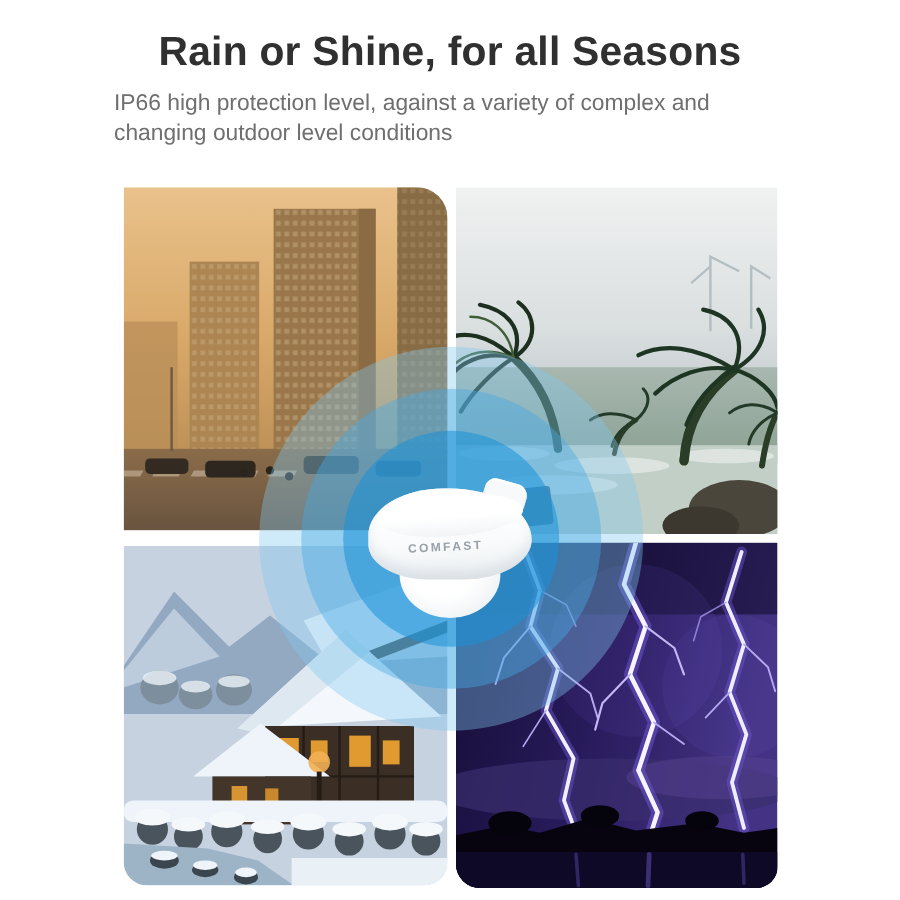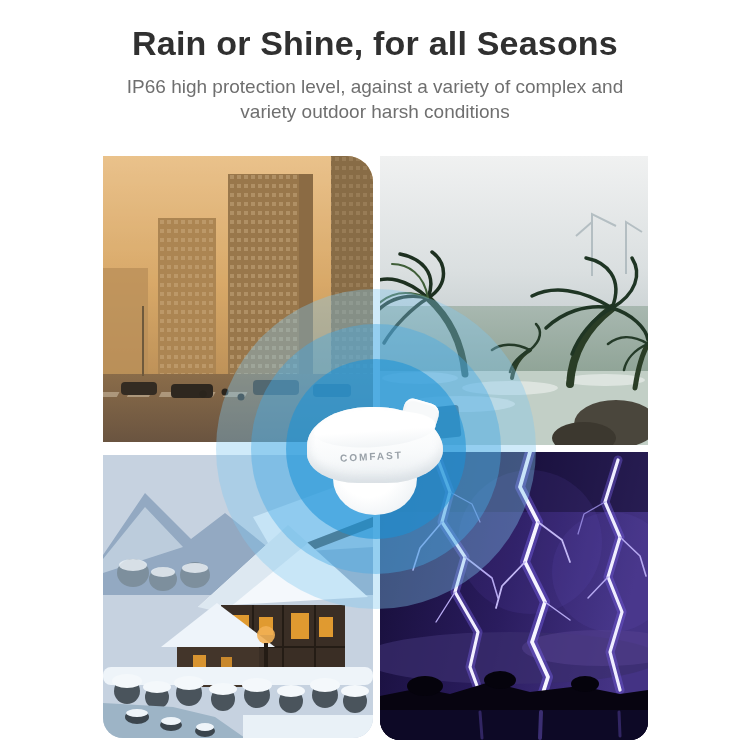--- a/index.html
+++ b/index.html
@@ -5,21 +5,21 @@
   html,body{margin:0;padding:0;background:#ffffff;}
   .canvas{
     position:relative;width:652px;height:750px;background:#ffffff;overflow:hidden;
     font-family:"Liberation Sans",sans-serif;
   }
   .title{
     position:absolute;top:24px;left:0;width:750px;text-align:center;
     font-size:34px;font-weight:700;color:#303030;letter-spacing:.2px;
   }
   .subtitle{
-    position:absolute;top:74px;left:95px;width:560px;text-align:center;
+    position:absolute;top:74px;left:95px;width:560px;
     font-size:19px;line-height:25px;color:#6f6f6f;font-weight:400;
   }
   .photo{position:absolute;overflow:hidden;z-index:1;}
   .photo svg{display:block;width:100%;height:100%;}
   #photo-sandstorm{left:103px;top:156px;width:270px;height:286px;border-radius:0 26px 0 0;}
   #photo-hurricane{left:380px;top:156px;width:268px;height:289px;border-radius:0 0 0 0;}
   #photo-snow{left:103px;top:455px;width:270px;height:283px;border-radius:0 0 20px 20px;}
   #photo-lightning{left:380px;top:452px;width:268px;height:288px;border-radius:8px 0 18px 20px;}
   .ring{position:absolute;border-radius:50%;z-index:10;}
   .ring.r3{left:216px;top:289px;width:320px;height:320px;background:rgba(130,200,240,.38);}
@@ -51,21 +51,21 @@
   }
 </style>
 </head>
 <body>
 
 <div class="canvas">
 
   <div class="title">Rain or Shine, for all Seasons</div>
   <div class="subtitle">
     <span>IP66 high protection level, against a variety of complex and</span><br>
-    <span>variety outdoor harsh conditions</span>
+    <span>changing outdoor level conditions</span>
   </div>
 
   <div class="photo" id="photo-sandstorm">
     <svg viewBox="0 0 270 286" preserveAspectRatio="none">
       <defs>
         <linearGradient id="sandSky" x1="0" y1="0" x2="0" y2="1">
           <stop offset="0" stop-color="#eec893"></stop>
             <stop offset="0.45" stop-color="#d8a968"></stop>
           <stop offset="0.75" stop-color="#ba8f56"></stop>
             <stop offset="1" stop-color="#9a7a50"></stop>

